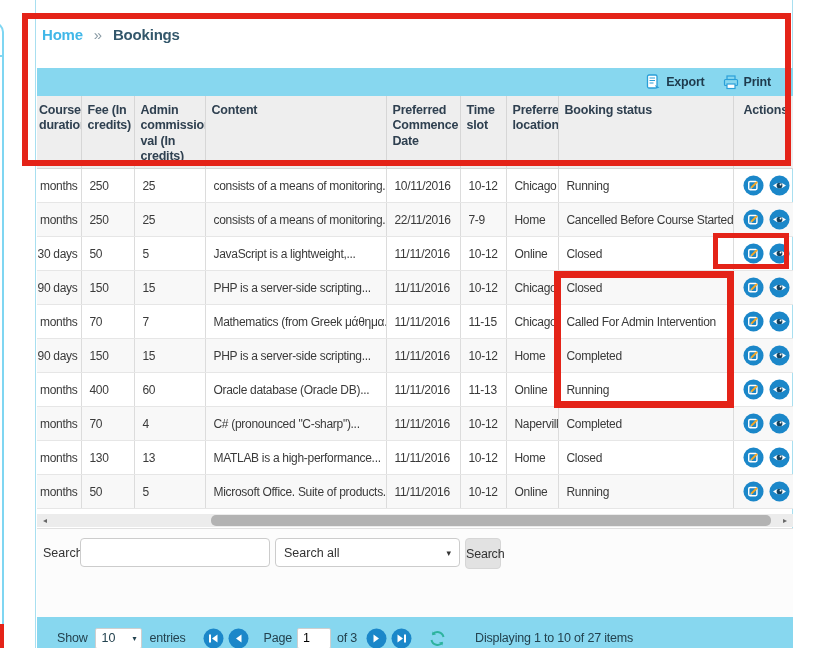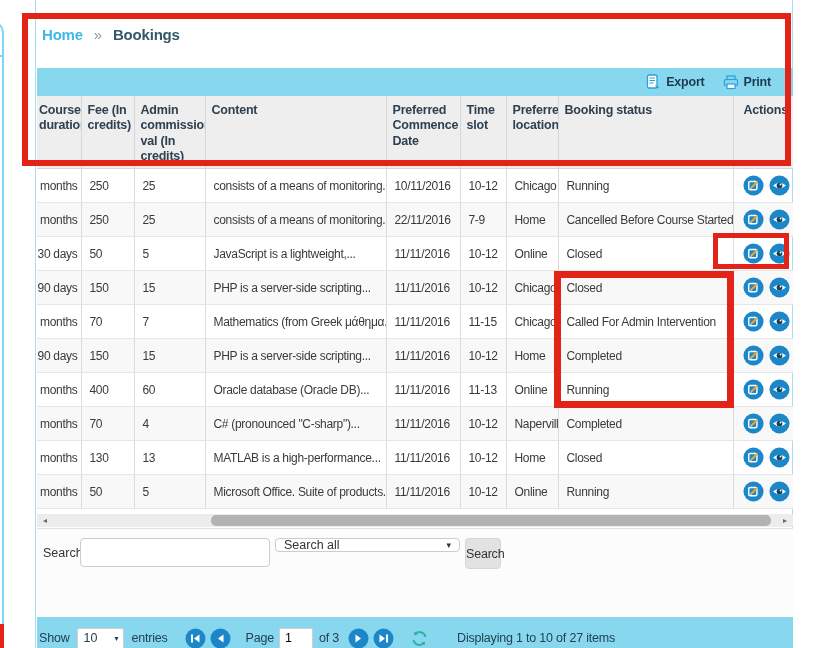--- a/index.html
+++ b/index.html
@@ -49,21 +49,21 @@
   .hs-arrow.l { left:2px; } .hs-arrow.r { right:2px; }
   .hs-thumb { position:absolute; left:174px; top:1px; width:560px; height:11px; background:#b3b3b3; border-radius:5px; cursor:pointer; }
 
   
   .search-area { position:absolute; left:1px; top:530px; width:756px; height:89px; background:#fcfcfc;
     border-top:1px solid #e0e0e0; }
   .search-label { position:absolute; left:6px; top:9px; height:29px; display:flex; align-items:center;
     font-size:12.5px; color:#333; }
   .search-input { position:absolute; left:43px; top:9px; width:190px; height:29px; border:1px solid #ccc;
     border-radius:4px; background:#fff; padding:0 8px; font-size:12.5px; font-family:inherit; }
-  .select-box { position:absolute; left:238px; top:9px; width:185px; height:14px; border:1px solid #ccc;
+  .select-box { position:absolute; left:238px; top:9px; width:185px; height:29px; border:1px solid #ccc;
     border-radius:4px; background:#fff; display:flex; align-items:center; padding:4px 8px; font-size:12.5px;
     color:#333; cursor:pointer; }
   .select-box .caret { margin-left:auto; font-size:9px; color:#333; }
   .btn { background:#e2e2e2; border:1px solid #d6d6d6; border-radius:4px; color:#333; font-size:12.5px;
     font-family:inherit; cursor:pointer; letter-spacing:-0.2px; }
   .search-btn { position:absolute; left:428px; top:9px; width:36px; height:31px; }
   .clear-btn { position:absolute; right:13px; top:55px; height:28px; padding:0 11px; }
 
   
   .footer { position:absolute; left:1px; top:619px; width:756px; height:41px; background:#87d7ef;
@@ -463,21 +463,21 @@
       <div class="search-label">Search:</div>
       <input class="search-input" type="text" value="" style="">
       <div class="select-box">
         <span>Search all</span>
         <span class="caret">▾</span>
       </div>
       <button class="btn search-btn">Search</button>
     </div>
 
     <div class="footer">
-      <span class="lbl" style="margin-left:2px">Show</span>
+      <span class="lbl" style="margin-left:20px">Show</span>
       <div class="mini-select" style="margin-left:8px">
         <span>10</span>
         <span class="caret">▾</span>
       </div>
       <span class="lbl" style="margin-left:7px">entries</span>
 
       <span class="pg-btn" style="margin-left:17px">
         <svg width="21" height="21" viewBox="0 0 21 21">
           <circle cx="10.5" cy="10.5" r="10" fill="#1b87c9"></circle>
           <rect x="6" y="6.5" width="2" height="8" fill="#fff"></rect>

